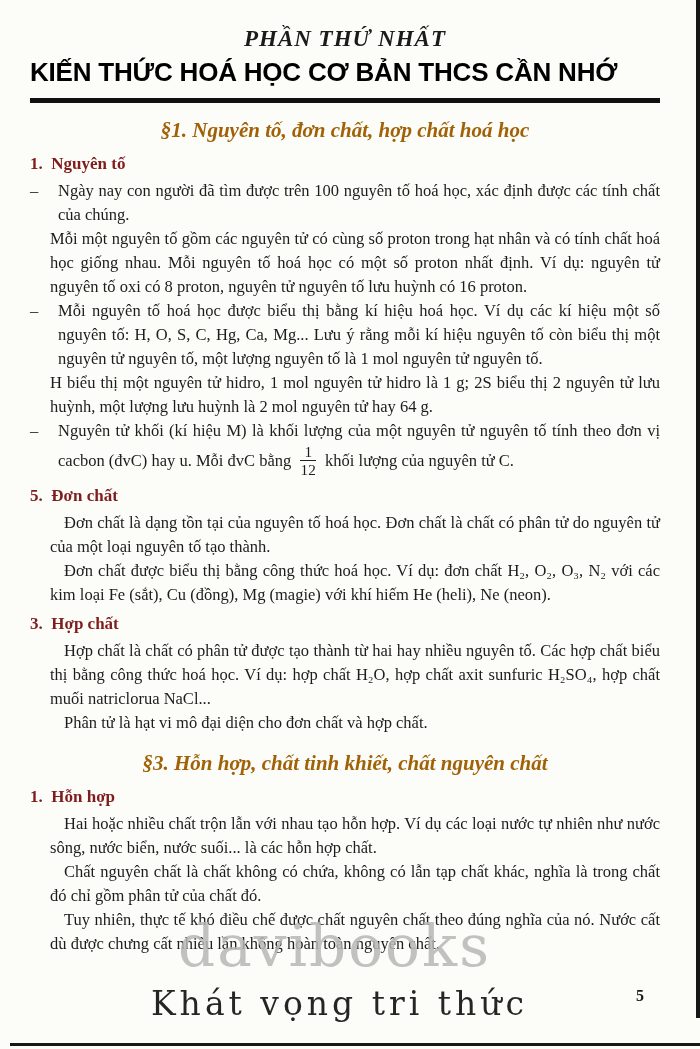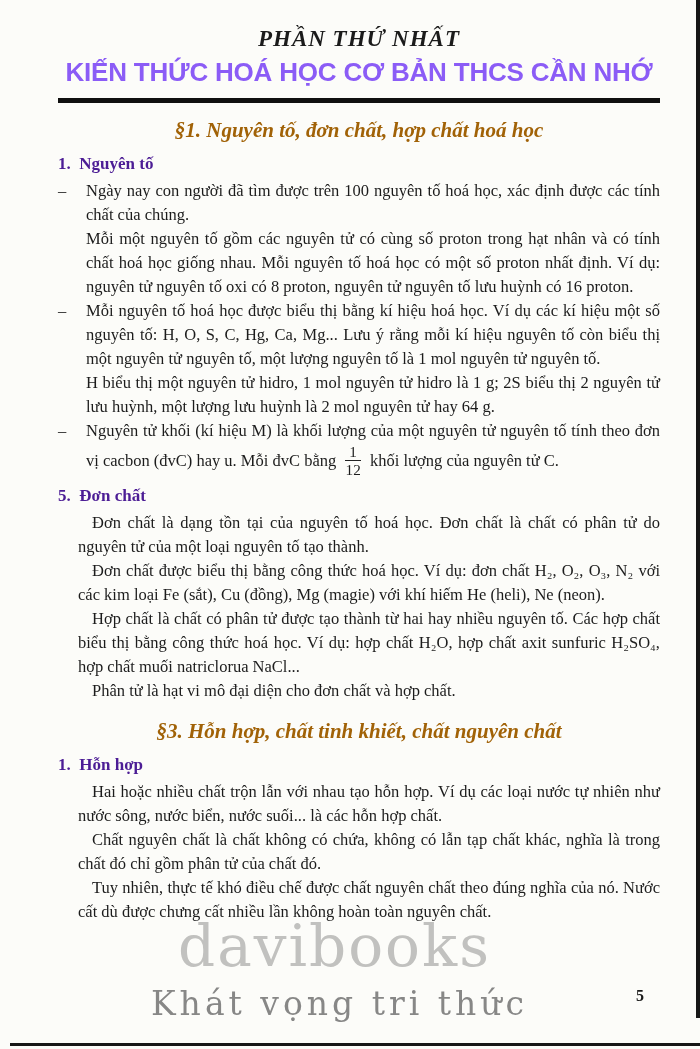--- a/index.html
+++ b/index.html
@@ -4,69 +4,69 @@
 <style>
   html,body{margin:0;padding:0;background:#e9e9e6;}
   .page{
     position:relative;
     width:700px;height:1049px;
     background:#fcfcf9;
     overflow:hidden;
     font-family:"Liberation Serif","DejaVu Serif",serif;
     color:#1b1b1b;
   }
-  .content{position:relative;z-index:1;padding:24px 40px 0 58px;}
+  .content{position:relative;z-index:1;padding:24px 40px 0 30px;}
   .kicker{
     font-family:"Liberation Serif","DejaVu Serif",serif;
     font-style:italic;font-weight:700;font-size:23px;
     text-align:center;letter-spacing:1px;margin:2px 0 4px;
   }
   .main-title{
     font-family:"Liberation Sans","DejaVu Sans",sans-serif;
     font-weight:700;font-size:26px;line-height:32px;
-    text-align:center;margin:4px 0 10px;color:#8b5cf6;
+    margin:4px 0 10px;color:#000000;
     letter-spacing:-0.2px;
   }
   .rule{height:5px;background:#101010;margin:0 0 13px;}
   .sec-heading{
     font-style:italic;font-weight:700;font-size:21px;line-height:28px;
     text-align:center;margin:8px 0 8px;color:#a16207;
   }
   .sec-heading.second{margin-top:14px;}
   .sub-heading{
     font-weight:700;font-size:17px;line-height:24px;
-    margin:5px 0 3px;white-space:pre-wrap;color:#4c1d95;
+    margin:5px 0 3px;white-space:pre-wrap;color:#7f1d1d;
   }
   .para,.bt,.dash{
     font-size:16.5px;line-height:24px;color:#1c1c1c;
   }
   .para{text-align:justify;margin:0;}
   .bt{text-align:justify;margin:0;flex:1;}
   .bullet{display:flex;}
   .dash{width:28px;flex:none;}
-  .hang{margin-left:28px;}
+  .hang{margin-left:20px;}
   .ind{text-indent:14px;margin-left:20px;}
   .frac{
     display:inline-block;vertical-align:-0.65em;text-align:center;
     font-size:0.92em;line-height:1.15;margin:0 5px;text-indent:0;
   }
   .frac .fnum{display:block;border-bottom:1.4px solid #222;padding:0 4px;}
   .frac .fden{display:block;}
   .watermark{
     position:absolute;left:0;right:0;z-index:2;pointer-events:none;
     text-align:center;
   }
   .wm-brand{
     top:916px;font-family:"DejaVu Serif","Liberation Serif",serif;
     font-size:58px;line-height:60px;color:#b7b7b5;opacity:.85;
     letter-spacing:2px;padding-right:31px;
   }
   .wm-slogan{
     top:984px;font-family:"DejaVu Serif","Liberation Serif",serif;
-    font-size:33px;line-height:40px;color:#737373;opacity:.85;
+    font-size:33px;line-height:40px;color:#000000;opacity:.85;
     letter-spacing:4px;padding-right:21px;
   }
   .page-number{
     position:absolute;right:56px;bottom:44px;z-index:3;
     font-weight:700;font-size:16px;color:#1a1a1a;
   }
   .edge-right{position:absolute;top:0;right:0;width:4px;height:1018px;background:#171717;z-index:4;}
   .edge-bottom{position:absolute;left:10px;right:0;bottom:3px;height:3px;background:#171717;z-index:4;}
 </style>
 </head>
@@ -101,20 +101,21 @@
         <span>Nguyên tử khối (kí hiệu M) là khối lượng của một nguyên tử nguyên tố tính theo đơn vị cacbon (đvC) hay u. Mỗi đvC bằng</span>
         <span class="frac"><span class="fnum">1</span><span class="fden">12</span></span>
         <span>khối lượng của nguyên tử C.</span>
       </p>
     </div>
 
     <h3 class="sub-heading">5.  Đơn chất</h3>
     <p class="para ind">Đơn chất là dạng tồn tại của nguyên tố hoá học. Đơn chất là chất có phân tử do nguyên tử của một loại nguyên tố tạo thành.</p>
     <p class="para ind">Đơn chất được biểu thị bằng công thức hoá học. Ví dụ: đơn chất H₂, O₂, O₃, N₂ với các kim loại Fe (sắt), Cu (đồng), Mg (magie) với khí hiếm He (heli), Ne (neon).</p>
 
+    <h3 class="sub-heading">3.  Hợp chất</h3>
     <p class="para ind">Hợp chất là chất có phân tử được tạo thành từ hai hay nhiều nguyên tố. Các hợp chất biểu thị bằng công thức hoá học. Ví dụ: hợp chất H₂O, hợp chất axit sunfuric H₂SO₄, hợp chất muối natriclorua NaCl...</p>
     <p class="para ind">Phân tử là hạt vi mô đại diện cho đơn chất và hợp chất.</p>
 
     <h2 class="sec-heading second">§3. Hỗn hợp, chất tinh khiết, chất nguyên chất</h2>
 
     <h3 class="sub-heading">1.  Hỗn hợp</h3>
     <p class="para ind">Hai hoặc nhiều chất trộn lẫn với nhau tạo hỗn hợp. Ví dụ các loại nước tự nhiên như nước sông, nước biển, nước suối... là các hỗn hợp chất.</p>
 
     <p class="para ind">Chất nguyên chất là chất không có chứa, không có lẫn tạp chất khác, nghĩa là trong chất đó chỉ gồm phân tử của chất đó.</p>
     <p class="para ind">Tuy nhiên, thực tế khó điều chế được chất nguyên chất theo đúng nghĩa của nó. Nước cất dù được chưng cất nhiều lần không hoàn toàn nguyên chất.</p>

